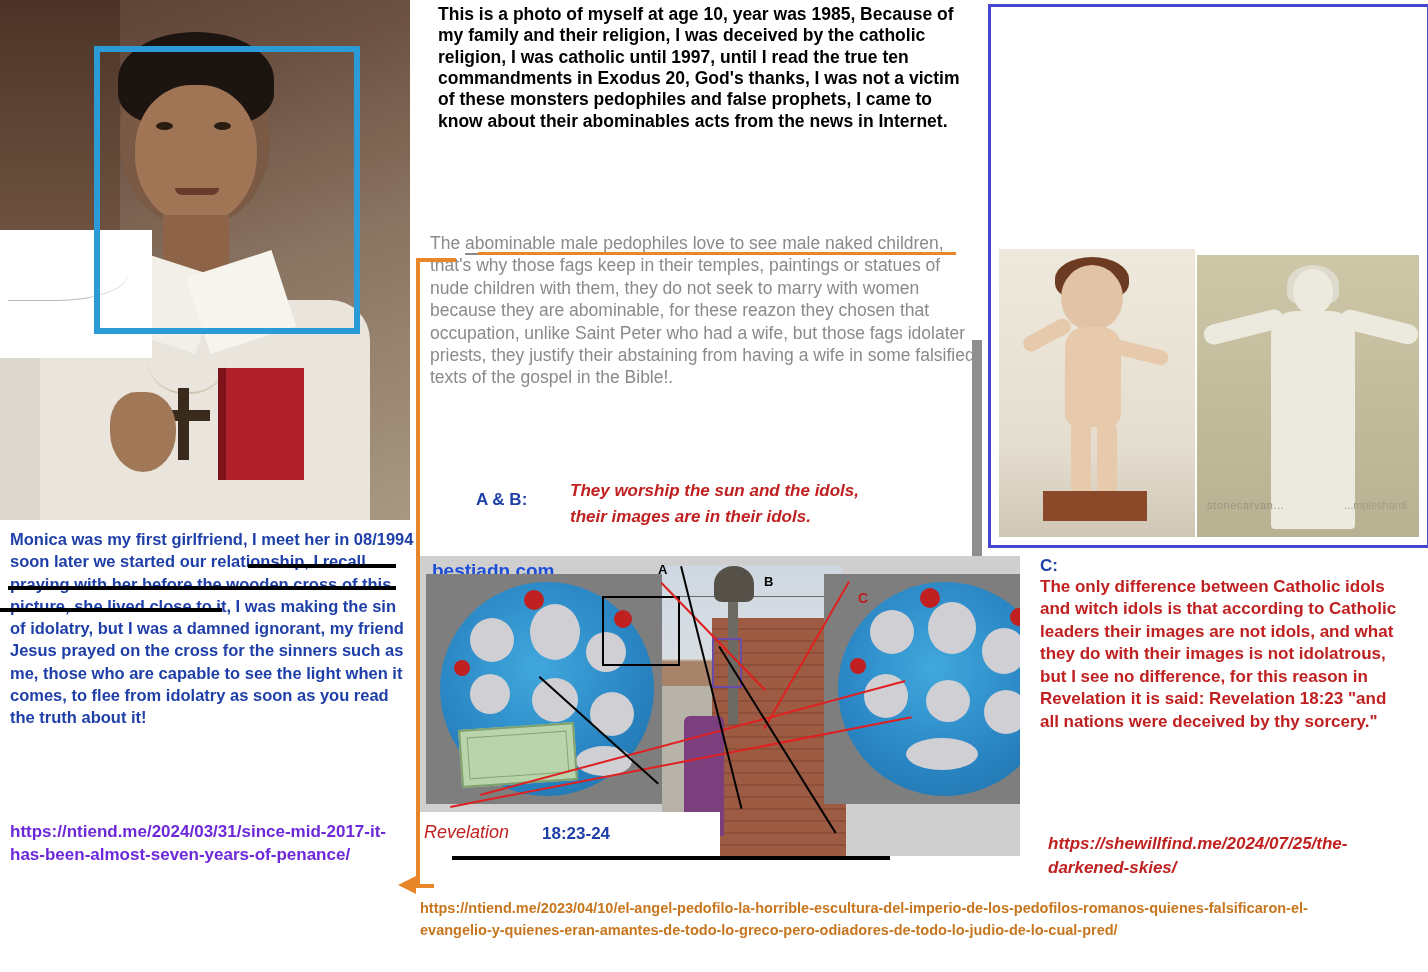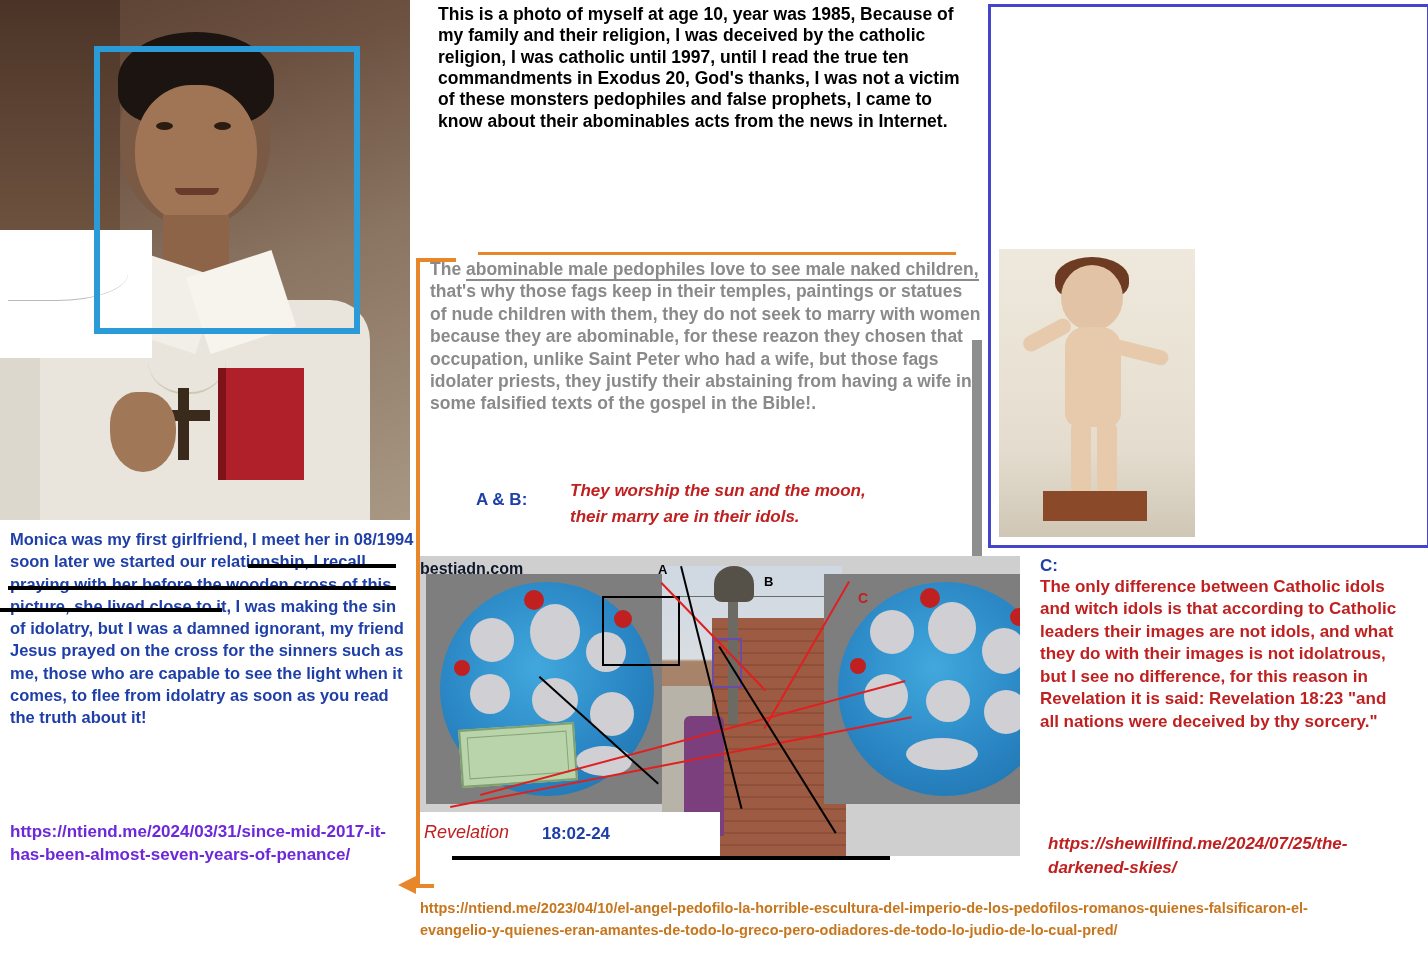--- a/index.html
+++ b/index.html
@@ -102,21 +102,21 @@
 
   
   .t-black {
     color: #000; font-weight: bold; line-height: 1.22;
   }
   #intro-text {
     left: 438px; top: 4px; width: 540px; font-size: 17.5px;
   }
   #gray-text {
     left: 430px; top: 232px; width: 552px; font-size: 17.5px;
-    color: #8a8a8a; font-weight: bold; line-height: 1.28; margin-top: 26px;
+    color: #8a8a8a; font-weight: normal; line-height: 1.28;
   }
   #gray-text .u1 {
     border-bottom: 2px solid #8a8a8a;
   }
   .orange-underline {
     position: absolute; background: #e8862a; height: 3px;
   }
   #ou1 { left: 478px; top: 252px; width: 478px; }
 
   #left-blue-text {
@@ -176,21 +176,21 @@
     left: 570px; top: 478px; width: 300px; font-size: 17px;
     color: #c02020; font-weight: bold; font-style: italic; line-height: 1.5;
   }
 
   
   #collage {
     left: 420px; top: 556px; width: 600px; height: 300px; overflow: hidden;
     background: #cfcfcf;
   }
   #collage .sitename {
-    position: absolute; left: 0; top: 4px; font-size: 16px; color: #0f172a; font-weight: bold;
+    position: absolute; left: 12px; top: 4px; font-size: 19px; color: #1d4ed8; font-weight: bold;
   }
   #collage .street {
     position: absolute; left: 242px; top: 10px; width: 180px; height: 290px;
     background: linear-gradient(180deg,#cfd8e2 0%,#d8dde2 32%,#a8846a 33%,#9d7559 100%);
   }
   #collage .street .bld {
     position: absolute; left: 50px; top: 52px; width: 134px; height: 238px;
     background: repeating-linear-gradient(0deg,#9d5b43 0 10px,#8e5039 10px 12px);
   }
   #collage .street .bld2 {
@@ -339,25 +339,34 @@
     <div class="hair"></div>
     <div class="head"></div>
     <div class="torso"></div>
     <div class="arm-l"></div>
     <div class="arm-r"></div>
     <div class="leg-l"></div>
     <div class="leg-r"></div>
     <div class="base"></div>
   </div>
 
+  <div id="idol-statue">
+    <div class="arm-l"></div>
+    <div class="arm-r"></div>
+    <div class="robe"></div>
+    <div class="hair"></div>
+    <div class="head"></div>
+    <div class="wm">stonecarvan...</div>
+    <div class="wm2">...mpleshardl</div>
+  </div>
 </div>
 <div class="c-strip"></div>
 
 <div class="abs" id="ab-label">A &amp; B:</div>
-<div class="abs" id="worship-note">They worship the sun and the moon, their marry are in their idols.</div>
+<div class="abs" id="worship-note">They worship the sun and the idols, their images are in their idols.</div>
 
 <div class="abs" id="collage">
   <div class="sitename">bestiadn.com</div>
 
   <div class="amulet-left">
     <div class="disc"></div>
     <div class="blob" style="left:44px;top:44px;width:44px;height:44px;"></div>
     <div class="blob" style="left:104px;top:30px;width:50px;height:56px;"></div>
     <div class="blob" style="left:160px;top:58px;width:40px;height:40px;"></div>
     <div class="blob" style="left:44px;top:100px;width:40px;height:40px;"></div>
@@ -406,20 +415,20 @@
   <div class="blackline" style="left:300px;top:90px;width:220px;transform:rotate(58deg);"></div>
   <div class="blackline" style="left:120px;top:120px;width:160px;transform:rotate(42deg);"></div>
 
   <div class="abs" style="left:238px;top:6px;font-size:13px;color:#000;font-weight:bold;">A</div>
   <div class="abs" style="left:344px;top:18px;font-size:13px;color:#000;font-weight:bold;">B</div>
   <div class="abs" style="left:438px;top:34px;font-size:14px;color:#c02020;font-weight:bold;">C</div>
 </div>
 
 <div class="abs" id="rev-box"></div>
 <div class="abs" id="rev-label">Revelation</div>
-<div class="abs" id="rev-ref">18:02-24</div>
+<div class="abs" id="rev-ref">18:23-24</div>
 <div class="abs" id="rev-underline"></div>
 
 <div class="abs" id="c-label">C:</div>
 <div class="abs" id="c-text">The only difference between Catholic idols and witch idols is that according to Catholic leaders their images are not idols, and what they do with their images is not idolatrous, but I see no difference, for this reason in Revelation it is said: Revelation 18:23 "and all nations were deceived by thy sorcery."</div>
 <div class="abs" id="c-url">https://shewillfind.me/2024/07/25/the-darkened-skies/</div>
 
 <div class="abs" id="bottom-url">https://ntiend.me/2023/04/10/el-angel-pedofilo-la-horrible-escultura-del-imperio-de-los-pedofilos-romanos-quienes-falsificaron-el-evangelio-y-quienes-eran-amantes-de-todo-lo-greco-pero-odiadores-de-todo-lo-judio-de-lo-cual-pred/</div>
 
 </body></html>

